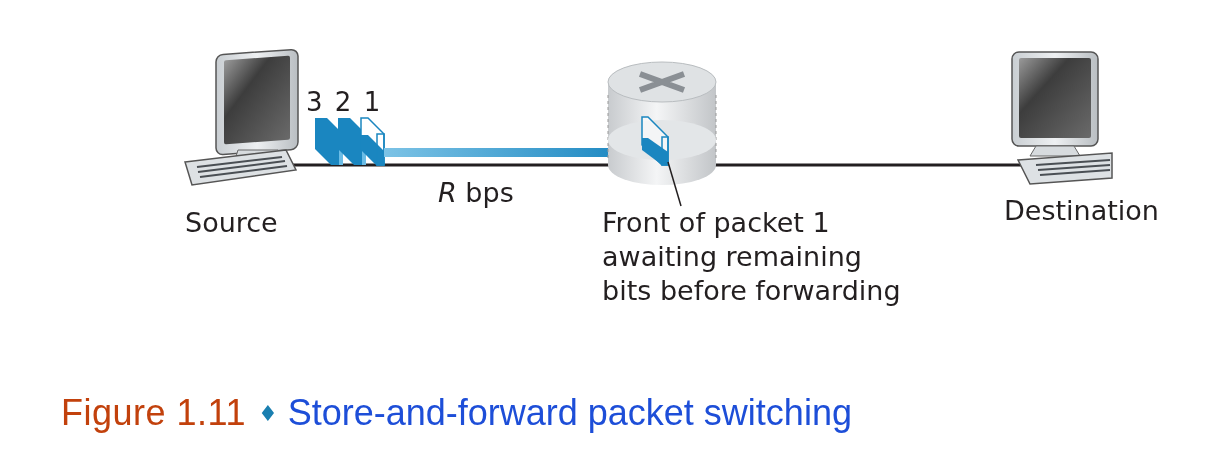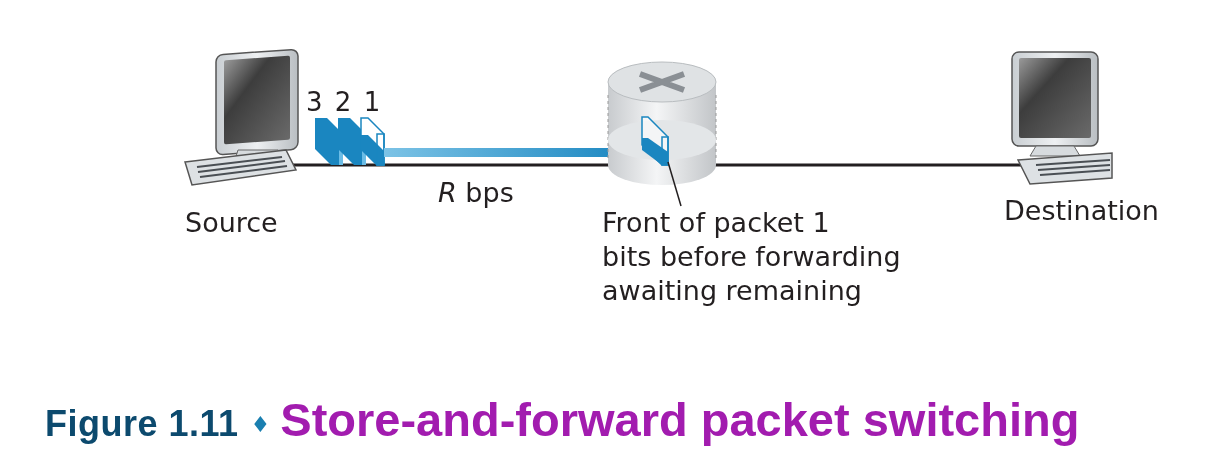--- a/index.html
+++ b/index.html
@@ -1,23 +1,23 @@
 <!DOCTYPE html>
 <html><head>
 <meta charset="utf-8">
 <style>
   html, body { margin: 0; padding: 0; background: #ffffff; }
   body { width: 1225px; height: 474px; position: relative; overflow: hidden;
          font-family: "DejaVu Sans", sans-serif; color: #231f20; }
   #diagram { position: absolute; left: 0; top: 0; }
   .lbl { position: absolute; font-size: 27px; line-height: 34px; white-space: nowrap; }
   .caption { position: absolute; left: 45px; top: 392px; font-size: 36px; white-space: nowrap; }
-  .cap-num { font-family: "Liberation Sans", sans-serif; font-weight: bold; color: #0c4a6e; letter-spacing: 0.5px; }
+  .cap-num { font-family: "Liberation Sans", sans-serif; font-weight: normal; color: #c2410c; letter-spacing: 0.5px; margin-left: 16px; }
   .cap-dia { color: #1a7fb0; font-size: 22px; margin: 0 10px 0 12px; position: relative; top: -4px; }
-  .cap-text { font-family: "Liberation Sans", sans-serif; color: #a21caf; font-size: 47px; font-weight: bold; }
+  .cap-text { font-family: "Liberation Sans", sans-serif; color: #1d4ed8; font-size: 36px; }
 </style>
 </head>
 <body>
 
 <svg id="diagram" width="1225" height="380" viewBox="0 0 1225 380">
   <defs>
     <linearGradient id="screenGrad" x1="0" y1="0" x2="1" y2="1">
       <stop offset="0" stop-color="#9a9a9a"></stop>
       <stop offset="0.35" stop-color="#3d3d3d"></stop>
       <stop offset="1" stop-color="#6a6a6a"></stop>
@@ -102,19 +102,19 @@
   <span>2</span>
   <span>1</span>
 </div>
 
 <div class="lbl" style="left:185px; top:206px;">Source</div>
 <div class="lbl" style="left:438px; top:176px;"><i>R</i><span> bps</span></div>
 <div class="lbl" style="left:1004px; top:194px;">Destination</div>
 
 <div class="lbl" style="left:562px; top:206px;margin-left:40px;">
   <div>Front of packet 1</div>
+  <div>awaiting remaining</div>
   <div>bits before forwarding</div>
-  <div>awaiting remaining</div>
 </div>
 
 <div class="caption">
   <span class="cap-num">Figure 1.11</span><span class="cap-dia">♦</span><span class="cap-text">Store-and-forward packet switching</span>
 </div>
 
 </body></html>

